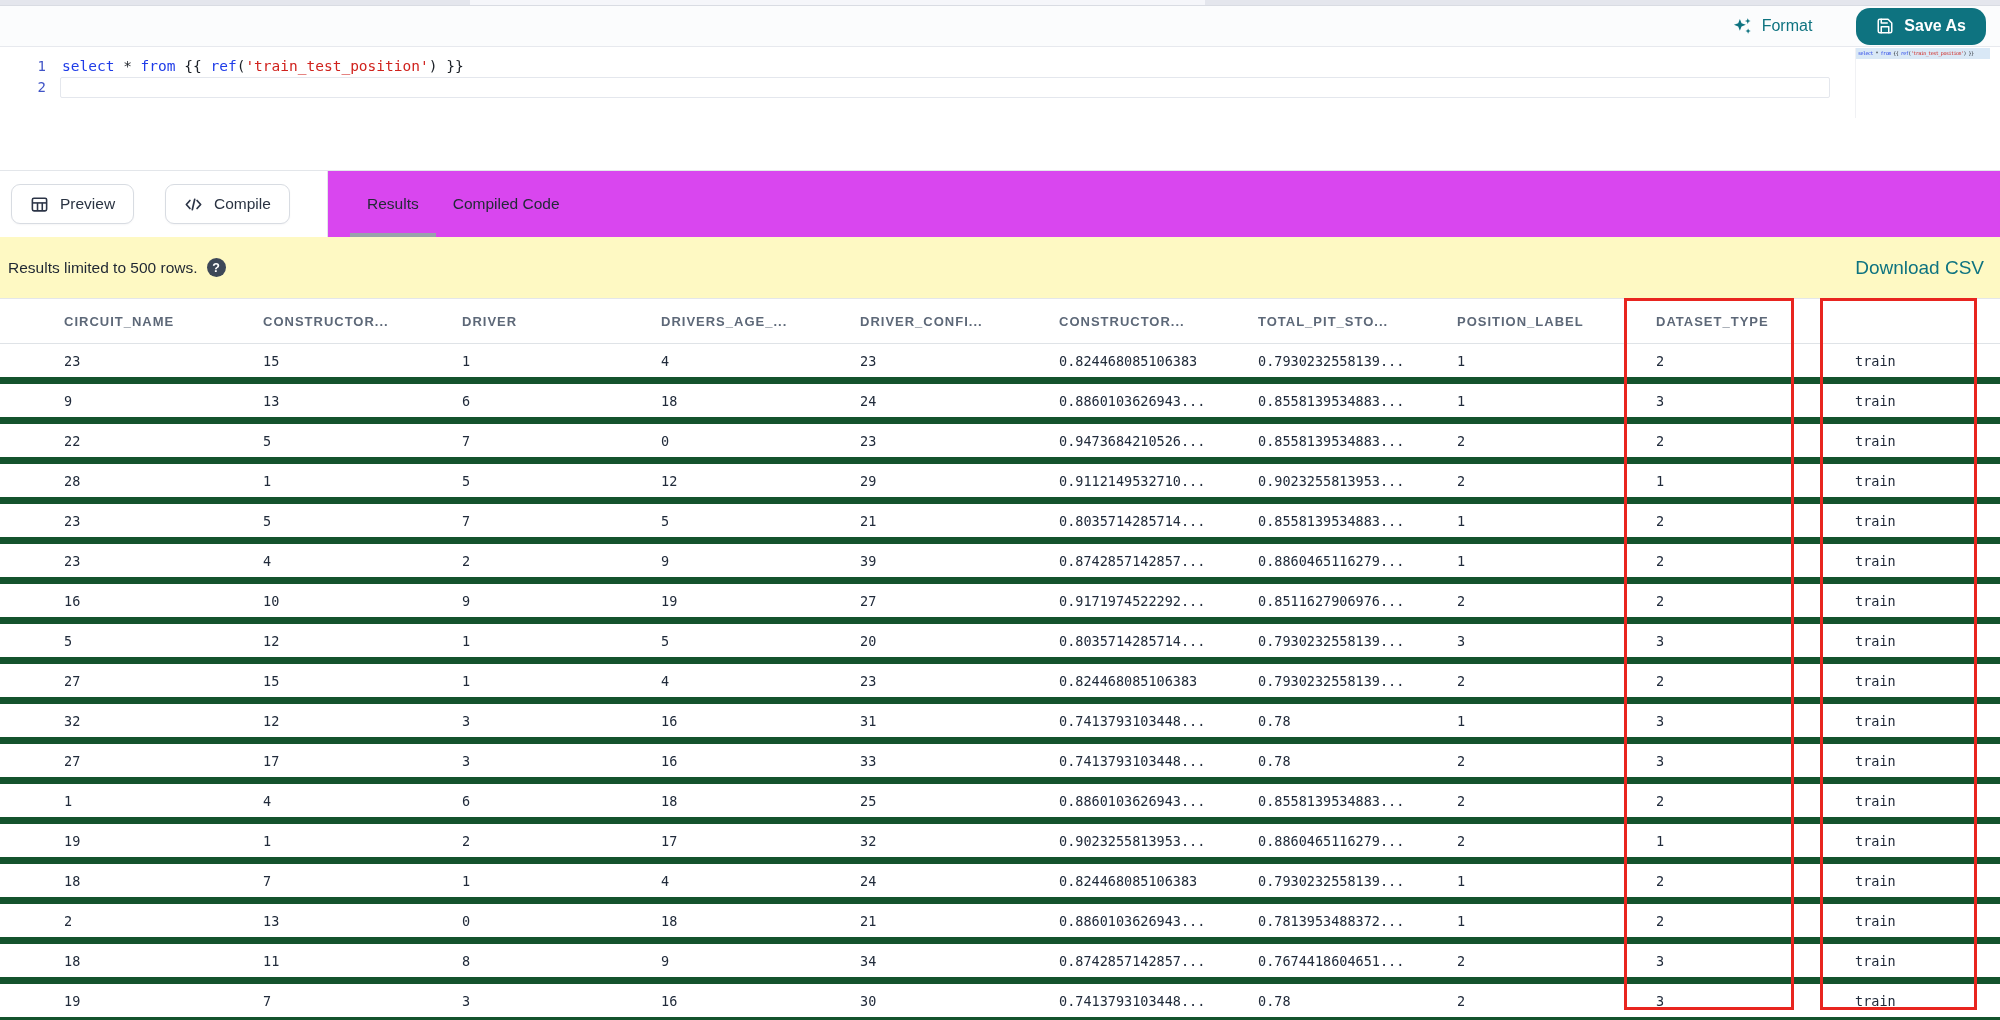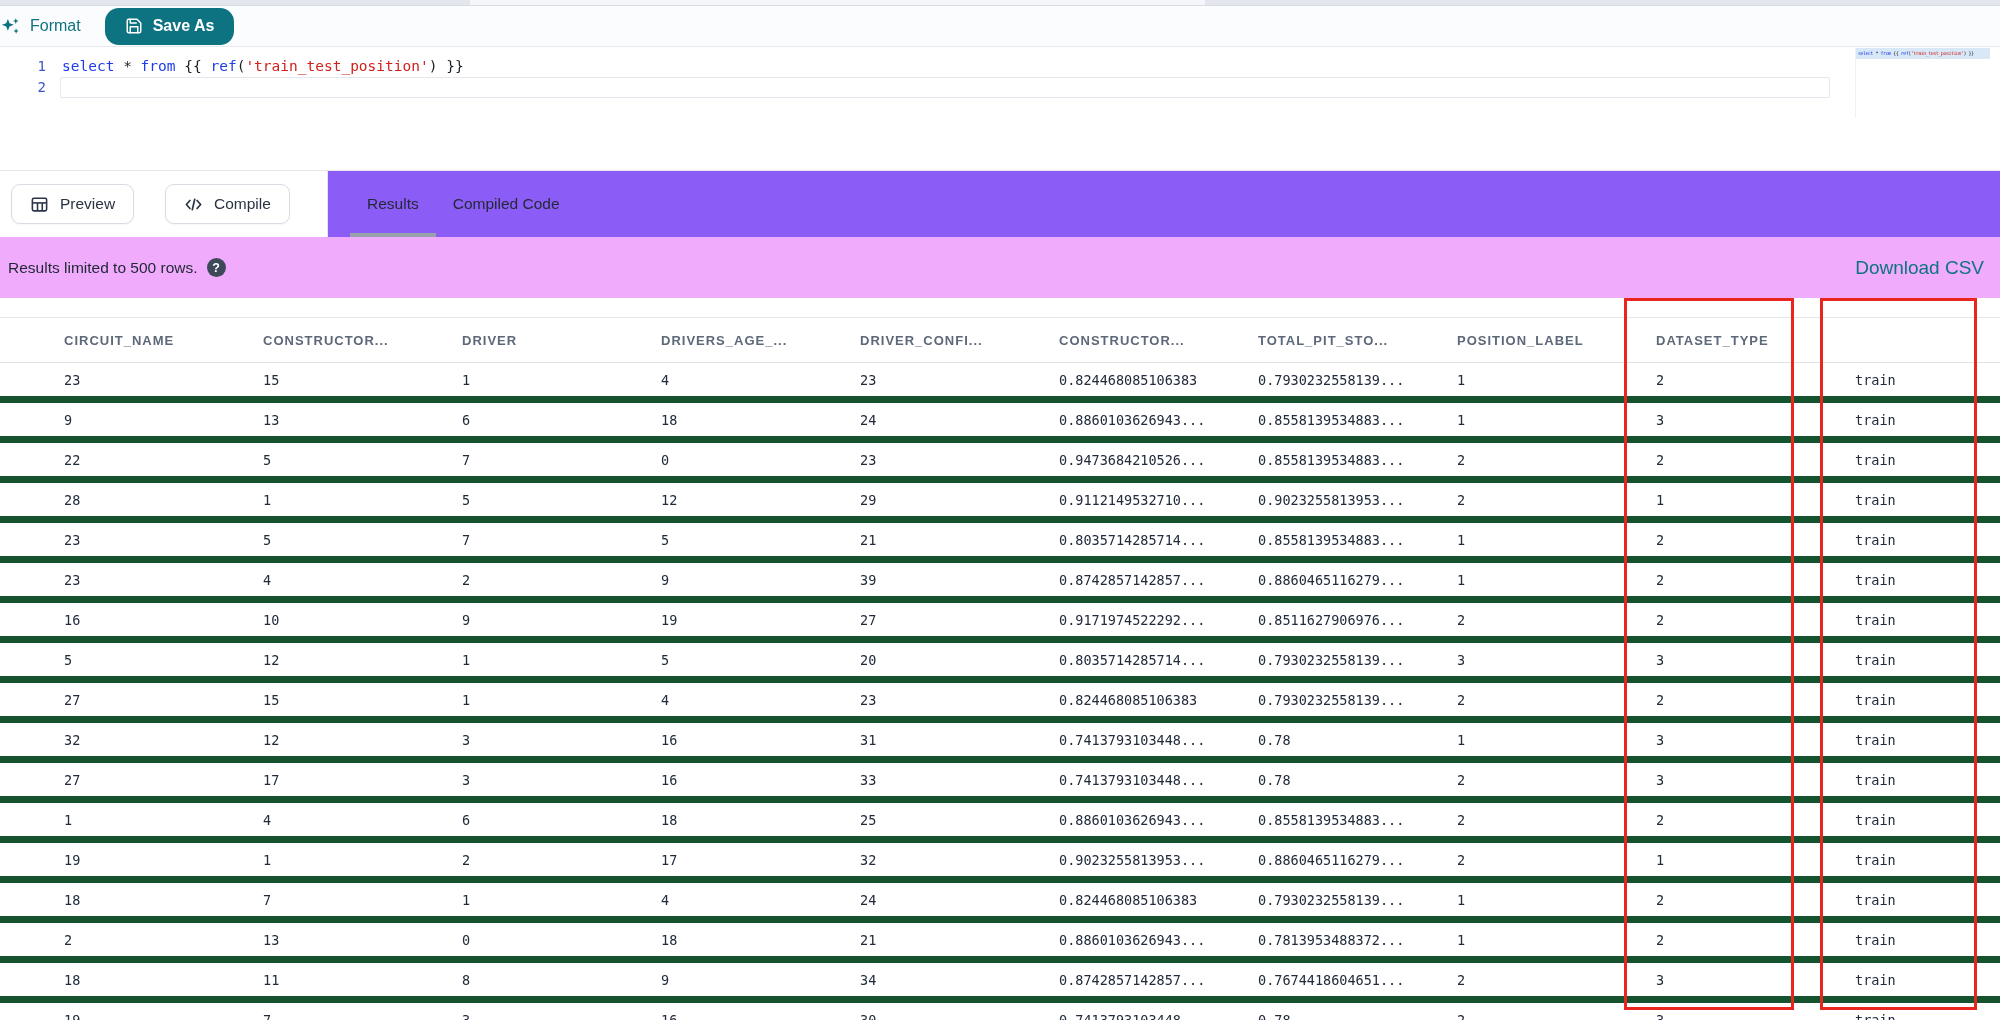--- a/index.html
+++ b/index.html
@@ -9,21 +9,21 @@
     background:#ffffff; font-family:"Liberation Sans", sans-serif; color:#1f2733;
   }
   
   .tabstrip { position:absolute; top:0; left:0; width:2000px; height:6px; display:flex; border-bottom:1px solid #d9dce3; }
   .tabstrip .seg-dark { background:#e4e6ed; }
   .tabstrip .seg-light { background:#f5f6fa; }
   
   .toolbar {
     position:absolute; top:6px; left:0; width:2000px; height:41px;
     background:#fbfcfd; border-bottom:1px solid #e7e9ee;
-    display:flex; align-items:center; gap:24px; padding-right:14px;
+    display:flex; align-items:center; justify-content:flex-end; gap:44px; padding-right:14px;
   }
   .format-btn {
     display:flex; align-items:center; gap:9px; background:transparent; border:none;
     color:#0e7380; font-family:"Liberation Sans",sans-serif; font-size:16px; cursor:pointer;
   }
   .saveas-btn {
     display:flex; align-items:center; gap:10px; background:#0e7380; border:none; border-radius:14px;
     color:#ffffff; font-family:"Liberation Sans",sans-serif; font-size:16px; font-weight:bold;
     height:37px; padding:0 20px; cursor:pointer;
   }
@@ -52,43 +52,43 @@
   .btn-white {
     position:absolute; top:13px; height:40px; display:flex; align-items:center; gap:11px;
     background:#ffffff; border:1px solid #d8dce2; border-radius:9px; padding:0 18px;
     font-family:"Liberation Sans",sans-serif; font-size:15.5px; color:#2a3342; cursor:pointer;
     box-shadow:0 1px 2px rgba(20,30,50,0.04);
   }
   #preview-btn { left:11px; }
   #compile-btn { left:165px; }
   .tabs-region {
     position:absolute; left:327px; right:0; top:0; bottom:0;
-    background:#8b5cf6; border-left:1px solid #e3e6ea;
+    background:#d946ef; border-left:1px solid #e3e6ea;
     display:flex; align-items:stretch; padding-left:22px;
   }
   .tab {
     position:relative; display:flex; align-items:center; padding:0 17px; cursor:pointer;
     font-size:15.5px; color:#232a36;
   }
   .tab.active::after {
     content:""; position:absolute; left:0; right:0; bottom:0; height:4px; background:#99a1ab;
   }
   
   .results-bar {
-    position:absolute; top:237px; left:0; width:2000px; height:61px; background:#f0abfc;
+    position:absolute; top:237px; left:0; width:2000px; height:61px; background:#fef9c3;
     display:flex; align-items:center; padding:0 16px 0 8px; font-size:15.5px; color:#1f2733;
   }
   .help-badge {
     display:inline-flex; align-items:center; justify-content:center;
     width:19px; height:19px; border-radius:50%; background:#3d4858; color:#ffffff;
     font-size:12.5px; font-weight:bold; margin-left:9px; cursor:pointer;
   }
   .download-link { margin-left:auto; color:#0e7380; font-size:19px; text-decoration:none; cursor:pointer; }
   
-  .table { position:absolute; top:298px; left:0; width:2000px; bottom:0; border-top:1px solid #e4e7ea; background:#fff;margin-top:19px; }
+  .table { position:absolute; top:298px; left:0; width:2000px; bottom:0; border-top:1px solid #e4e7ea; background:#fff; }
   .thead, .tr { display:grid; grid-template-columns:repeat(10, 199px); padding-left:40px; }
   .thead { height:45px; border-bottom:1px solid #dfe3e7; }
   .th {
     display:flex; align-items:center; padding-left:24px;
     font-size:13px; font-weight:bold; letter-spacing:1px; color:#5d6878; white-space:nowrap;
   }
   .tr { height:40px; border-bottom:7px solid #14532d; }
   .td {
     display:flex; align-items:center; padding-left:24px; white-space:nowrap; overflow:hidden;
     font-family:"DejaVu Sans Mono", monospace; font-size:13.5px; color:#212b3b;

